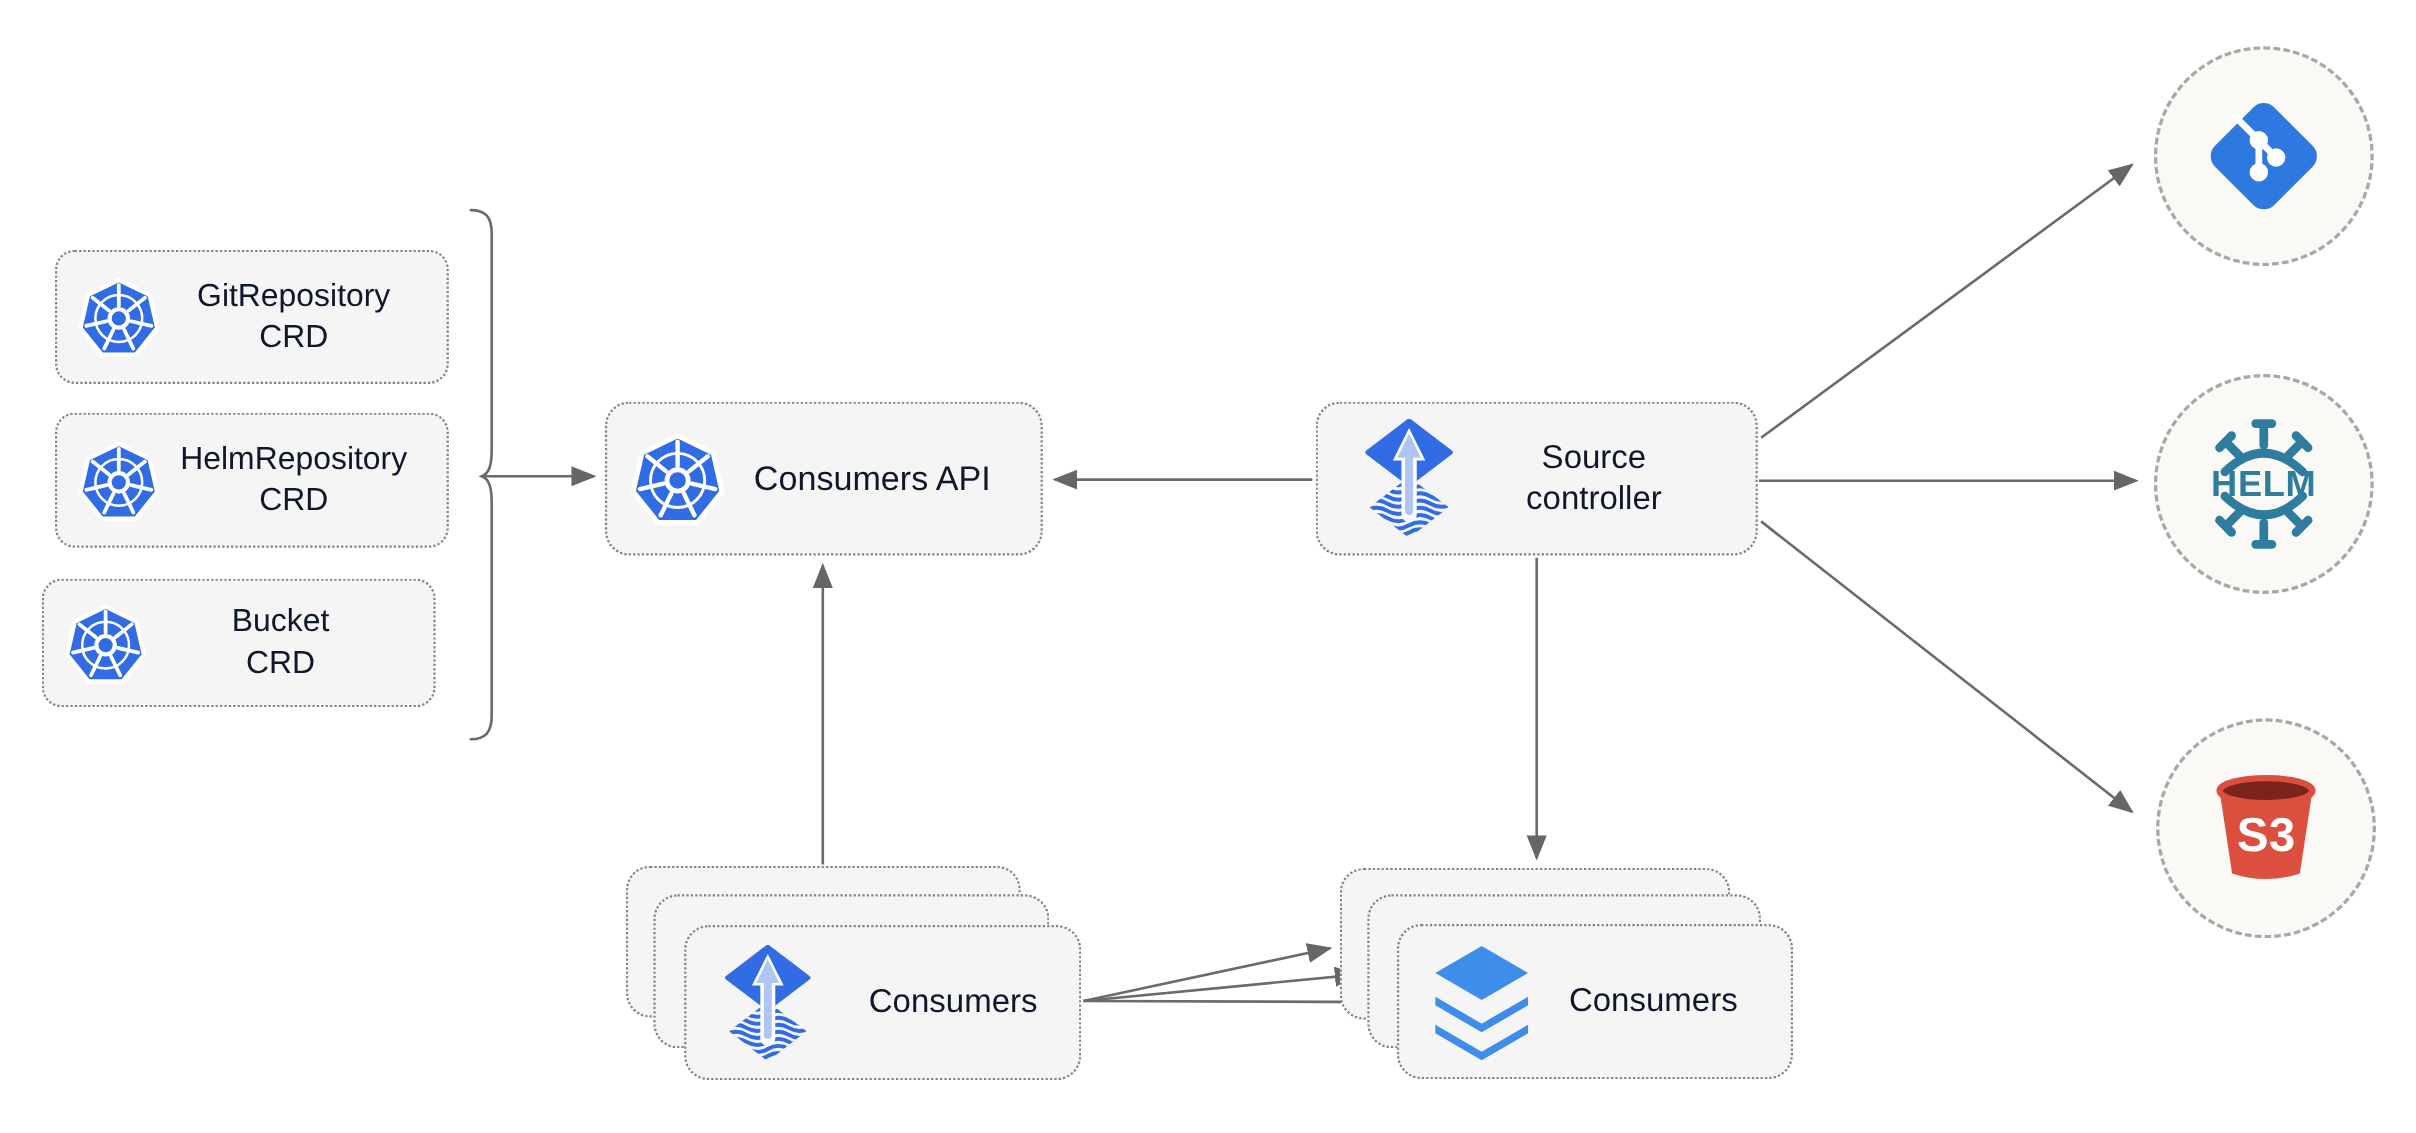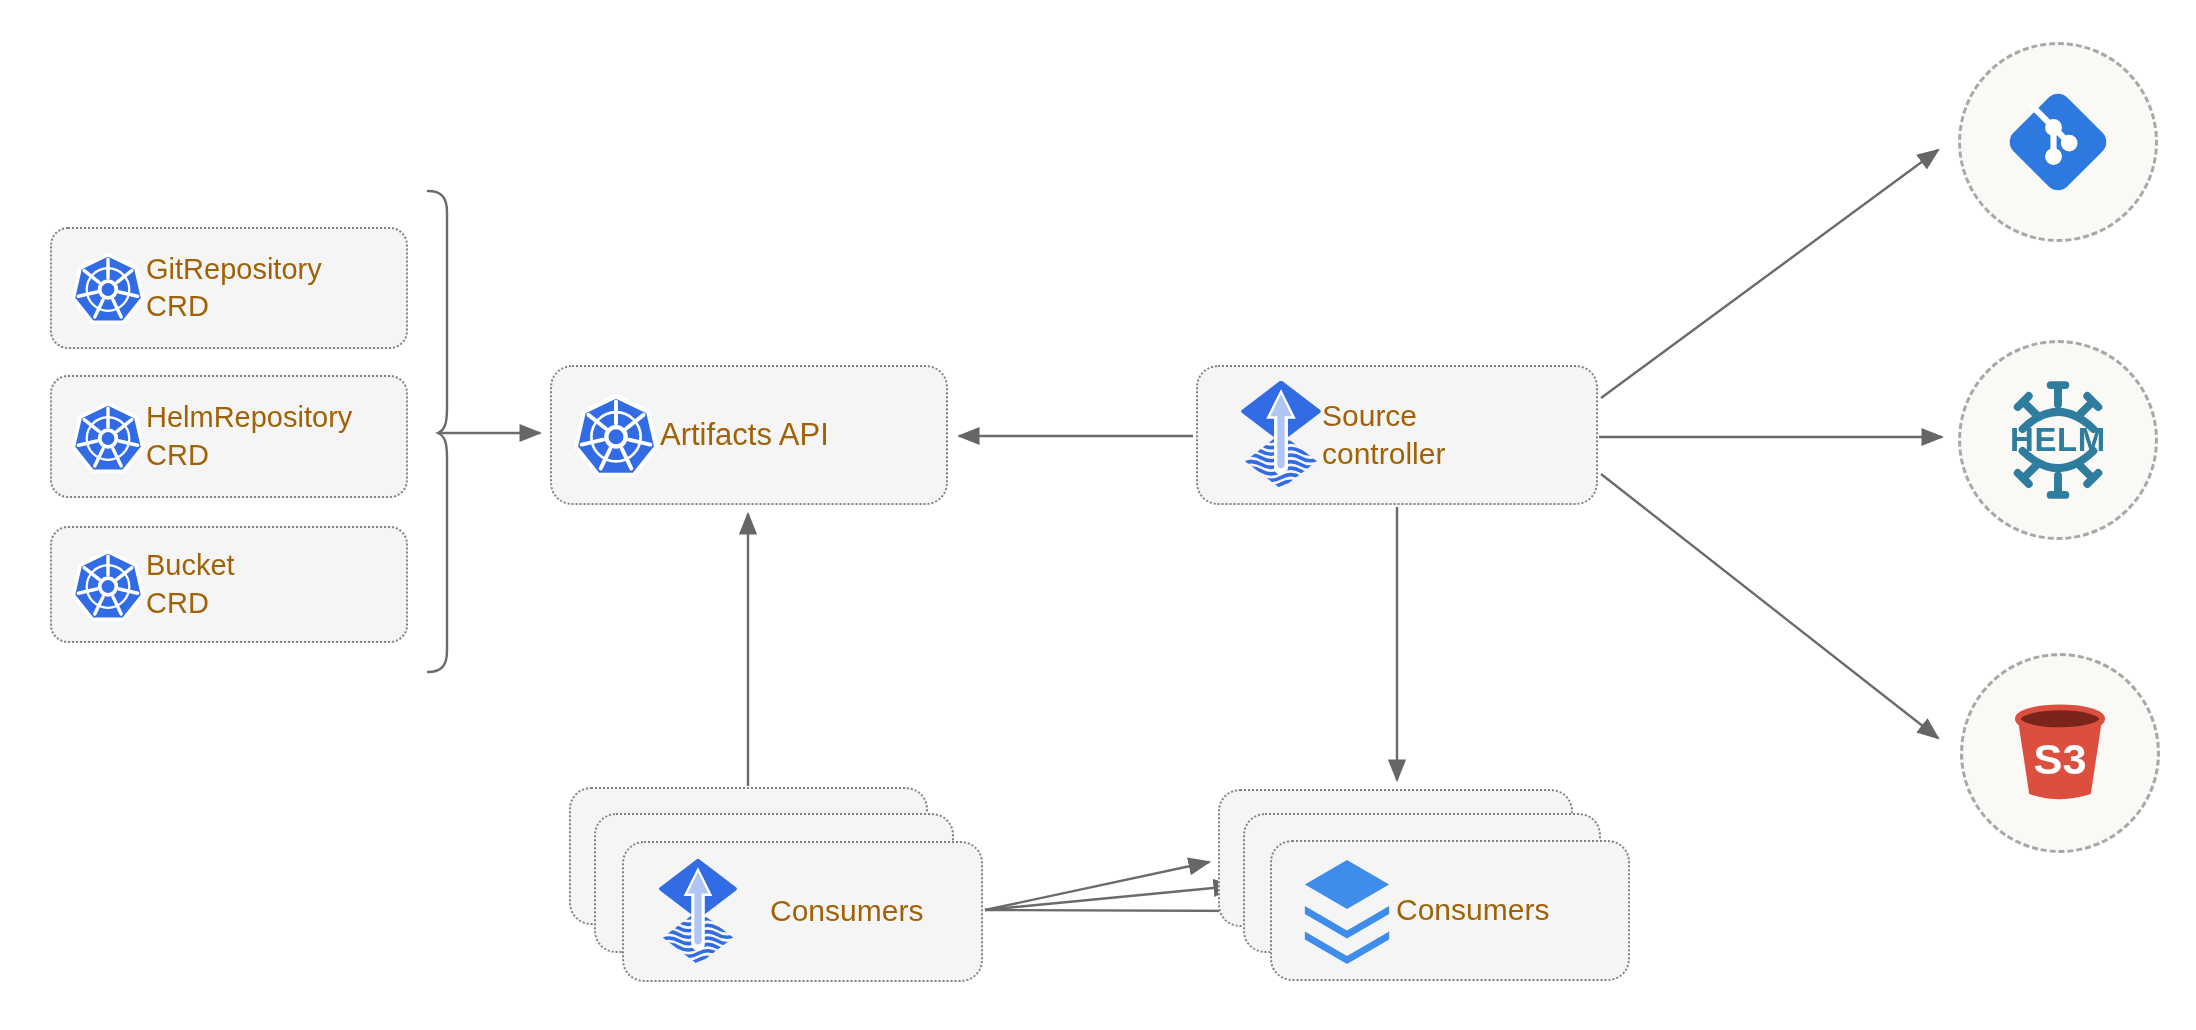--- a/index.html
+++ b/index.html
@@ -5,21 +5,21 @@
   html,body { margin:0; padding:0; background:#ffffff; }
   #canvas {
     position:relative; width:2196px; height:1030px; background:#ffffff;
     font-family:"Liberation Sans", sans-serif; color:#111; overflow:hidden;
   }
   .box {
     position:absolute; background:#F5F5F5; border:2px dotted #828282;
     border-radius:18px; box-sizing:border-box;
     display:flex; align-items:center;
   }
-  .lbl { flex:1; text-align:left; font-size:29px; line-height:1.28; color:#a16207; }
+  .lbl { flex:1; text-align:center; font-size:29px; line-height:1.28; color:#0f172a; }
   .lbl .ln { display:block; }
   .big-lbl { font-size:31px; }
   .circle {
     position:absolute; width:200px; height:200px; border-radius:50%;
     background:#FAF9F6; border:3px dashed #A8A8A8; box-sizing:border-box;
     display:flex; align-items:center; justify-content:center;
   }
   .icon { flex:none; display:block; }
   svg.overlay {
     position:absolute; left:0; top:0; width:2196px; height:1030px;
@@ -161,35 +161,35 @@
   <div class="box" style="left:50px; top:375px; width:358px; height:123px; padding:0 18px;">
     <svg class="icon" width="76" height="76">
         <use href="#sym-k8s"></use>
       </svg>
     <div class="lbl">
       <span class="ln">HelmRepository</span>
       <span class="ln">CRD</span>
     </div>
   </div>
 
-  <div class="box" style="left:50px; top:526px; width:358px; height:117px; padding:0 18px;">
+  <div class="box" style="left:38px; top:526px; width:358px; height:117px; padding:0 18px;">
     <svg class="icon" width="76" height="76">
         <use href="#sym-k8s"></use>
       </svg>
     <div class="lbl">
       <span class="ln">Bucket</span>
       <span class="ln">CRD</span>
     </div>
   </div>
 
   <div class="box" style="left:550px; top:365px; width:398px; height:140px; padding:0 20px; border-radius:22px;">
     <svg class="icon" width="88" height="88">
         <use href="#sym-k8s"></use>
       </svg>
-    <div class="lbl big-lbl">Artifacts API</div>
+    <div class="lbl big-lbl">Consumers API</div>
   </div>
 
   <div class="box" style="left:1196px; top:365px; width:402px; height:140px; padding:0 20px 0 42px; border-radius:22px;">
     <svg class="icon" width="82" height="108">
         <use href="#sym-flux"></use>
       </svg>
     <div class="lbl" style="font-size:30px;">
       <span class="ln">Source</span>
       <span class="ln">controller</span>
     </div>

